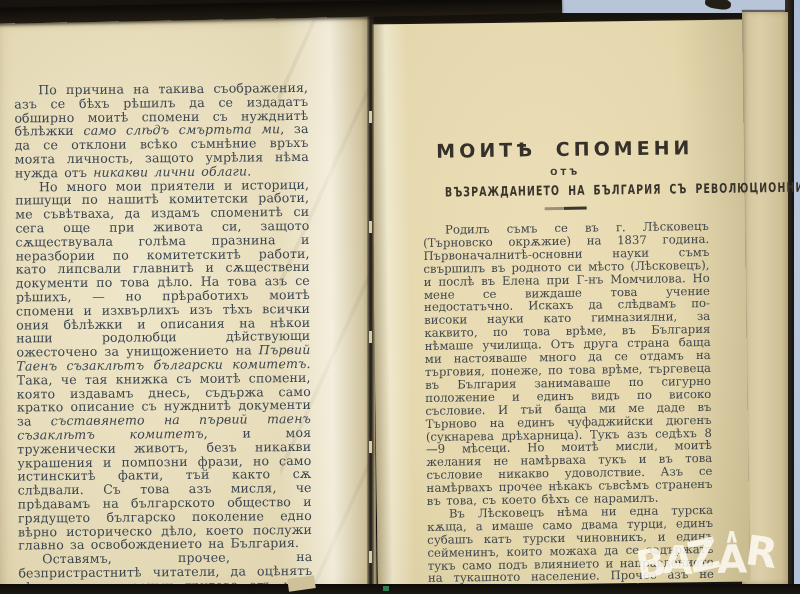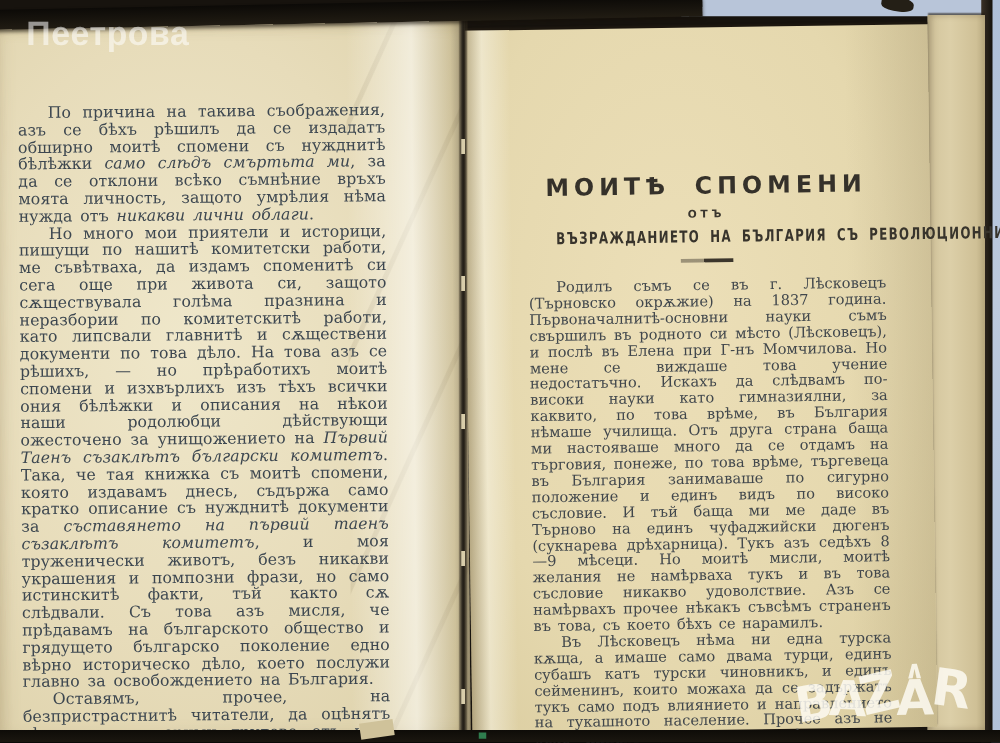--- a/index.html
+++ b/index.html
@@ -111,19 +111,18 @@
 
   <div class="gutter">
     <div class="stitches"></div>
   </div>
 
   <div class="band-top"></div>
   <div class="band-bottom"></div>
   <div class="paper-tab"></div>
   <div class="green-speck"></div>
 
-  <div class="wm-name">Пеетрова</div>
 
   <div class="wm-bazar">
     <span class="bz bz0">B</span><span class="bz bz1">A</span><span class="bz bz2">Z</span><span class="bz bz3"><span>A</span><span class="bag-handle">∧</span></span><span class="bz bz4">R</span>
   </div>
 
 </div>
 
 </body></html>

